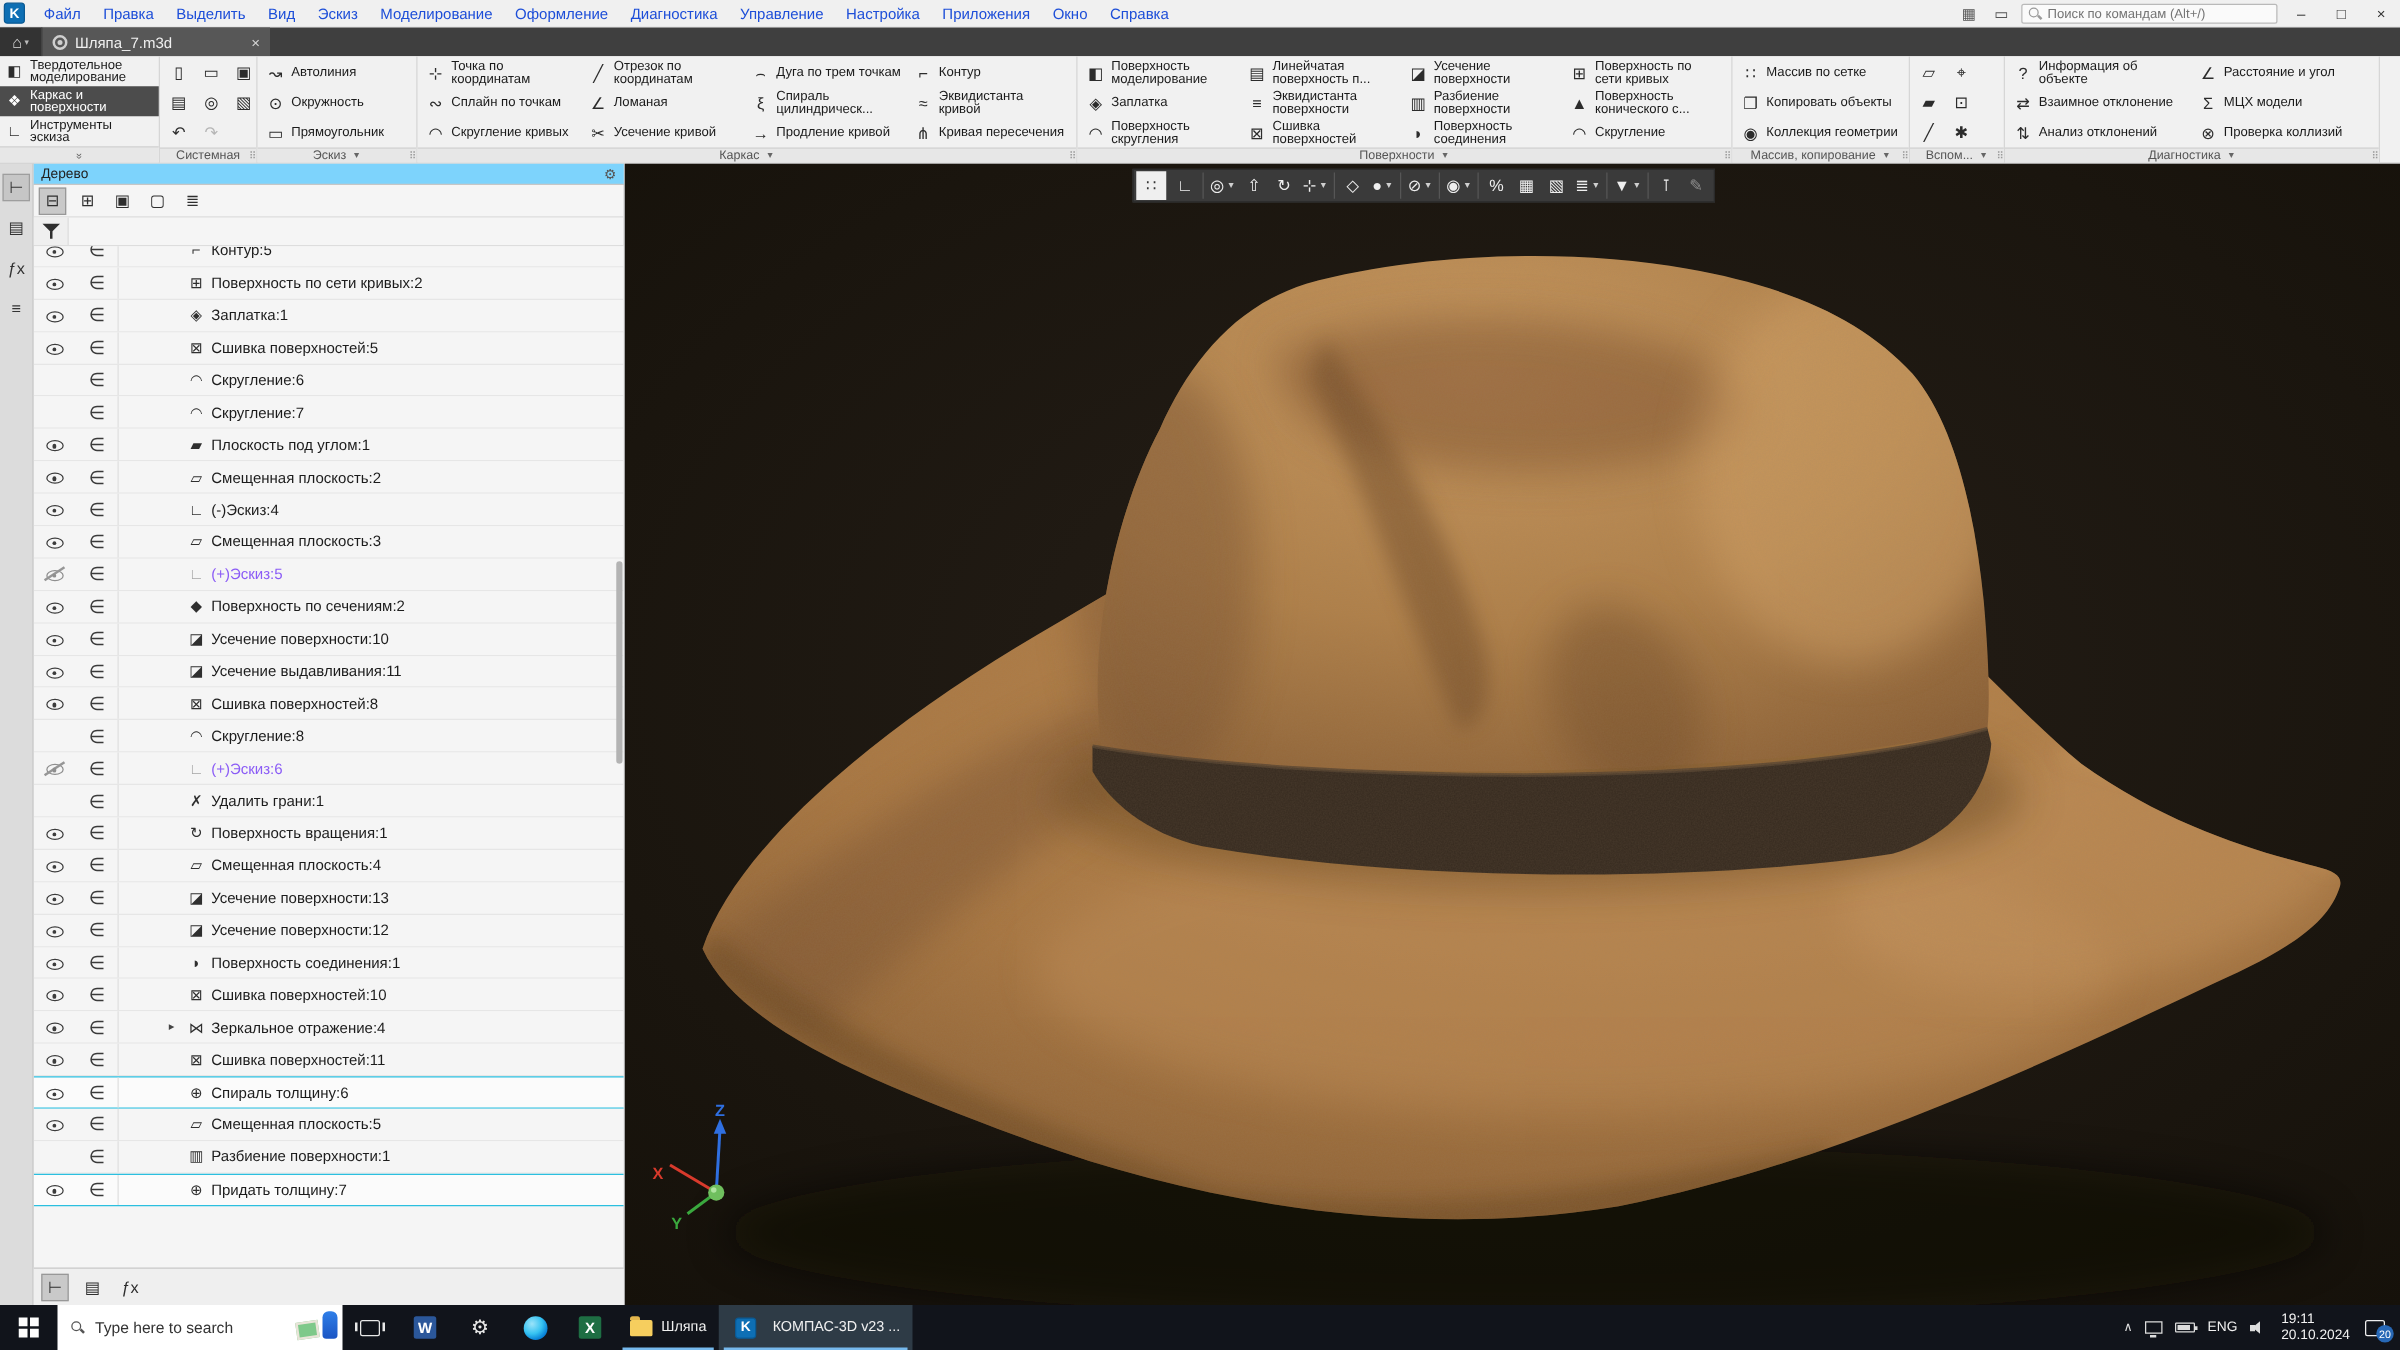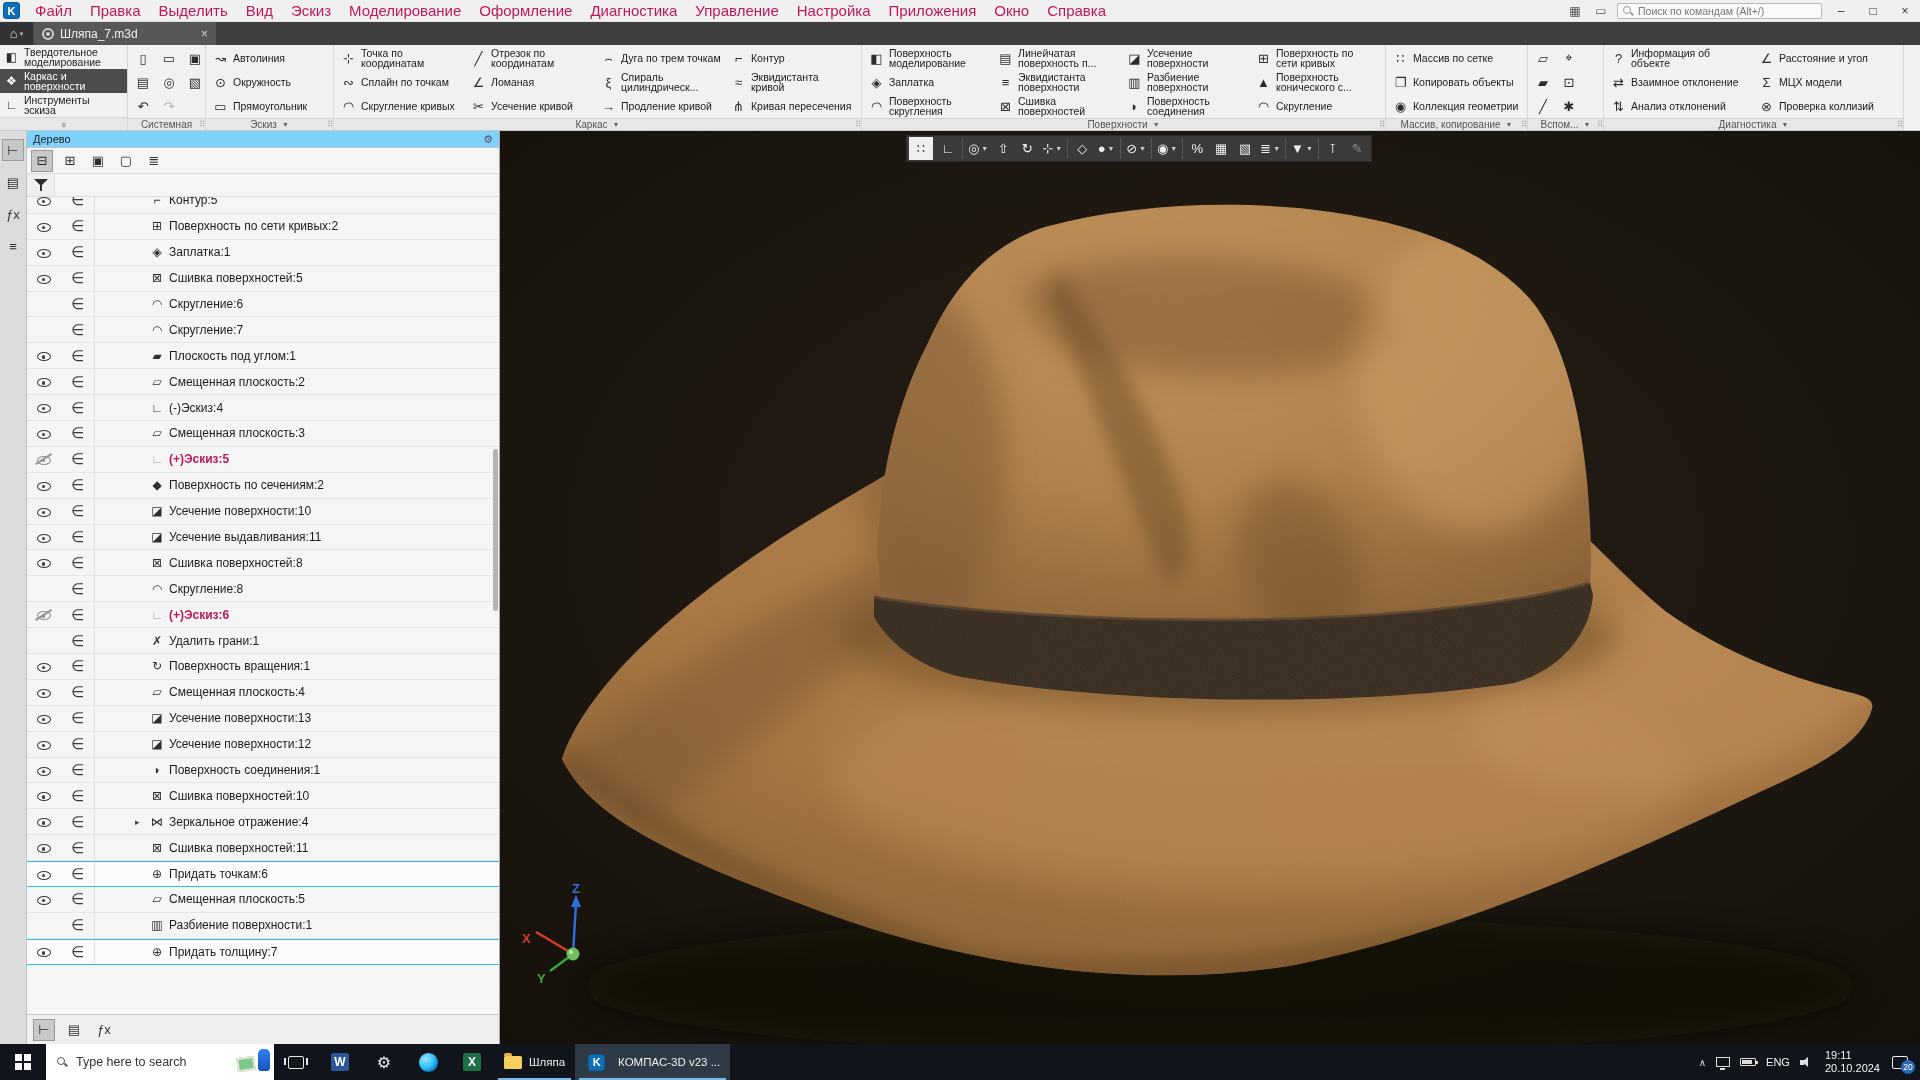--- a/index.html
+++ b/index.html
@@ -1,21 +1,21 @@
 <!DOCTYPE html>
 <html><head>
 <meta charset="utf-8">
 <style>
   *{margin:0;padding:0;box-sizing:border-box;}
   html,body{width:1920px;height:1080px;overflow:hidden;font-family:"Liberation Sans","DejaVu Sans",sans-serif;background:#f0f0f0;}
   
   #titlebar{position:absolute;left:0;top:0;width:1920px;height:22px;background:#f0f0f0;display:flex;align-items:center;border-bottom:1px solid #e3e3e3;}
   .klogo{width:17px;height:17px;margin:0 6px 0 3px;border-radius:3px;background:#0e6fb4;color:#fff;display:flex;align-items:center;justify-content:center;font-size:11px;font-weight:bold;border:1px solid #0a5a94;}
   #menubar{display:flex;align-items:center;height:100%;}
-  .menu-item{padding:0 9px;font-size:15px;color:#be185d;line-height:22px;cursor:default;}
+  .menu-item{padding:0 9px;font-size:12px;color:#1d4ed8;line-height:22px;cursor:default;}
   #titlebar-right{margin-left:auto;display:flex;align-items:center;gap:6px;padding-right:2px;}
   .tb-ico{font-size:12px;color:#555;width:20px;text-align:center;}
   #cmd-search{width:205px;height:16px;border:1px solid #b9b9b9;background:#fafafa;border-radius:2px;display:flex;align-items:center;padding:0 4px;gap:4px;}
   #cmd-search input{border:none;outline:none;background:transparent;font-size:10.5px;color:#777;width:100%;font-family:inherit;}
   .mag{width:12px;height:12px;position:relative;display:inline-block;flex:none;}
   .mag::before{content:"";position:absolute;left:1px;top:1px;width:6px;height:6px;border:1.5px solid #9a9a9a;border-radius:50%;}
   .mag::after{content:"";position:absolute;left:8px;top:8px;width:4px;height:1.5px;background:#9a9a9a;transform:rotate(45deg);}
   .winbtn{width:26px;height:20px;display:flex;align-items:center;justify-content:center;font-size:12px;color:#333;}
   
   #tabbar{position:absolute;left:0;top:22px;width:1920px;height:23px;background:#3f3f3f;display:flex;align-items:stretch;}
@@ -66,21 +66,21 @@
   #tree-list{height:778px;overflow:hidden;position:relative;}
   .trow{height:25.9px;display:flex;align-items:center;border-bottom:1px solid #e6e6e6;background:#f5f5f5;position:relative;}
   .trow.selected{border-top:1px solid #2bbfdf;border-bottom:1px solid #2bbfdf;background:#fbfbfb;}
   .tcell-eye{width:34px;display:flex;align-items:center;justify-content:center;flex:none;}
   .tcell-in{width:34px;display:flex;align-items:center;justify-content:center;flex:none;border-right:1px solid #e0e0e0;align-self:stretch;}
   .in-glyph{font-size:15px;color:#3a3a3a;}
   .tcell-main{display:flex;align-items:center;gap:4px;padding-left:54px;}
   .trow .exp{width:10px;margin-left:-14px;font-size:9px;color:#444;}
   .fico{width:16px;text-align:center;font-size:12px;color:#2f2f2f;flex:none;}
   .tlabel{font-size:12px;color:#1c1c1c;}
-  .trow.dim .tlabel{color:#be185d;font-weight:bold;}
+  .trow.dim .tlabel{color:#8b5cf6;}
   .trow.dim .fico{color:#a5a5a5;}
   .eye{position:relative;width:16px;height:15px;display:inline-block;}
   .eye::before{content:"";position:absolute;left:1px;top:4px;width:12px;height:7px;border:1.5px solid #3c3c3c;border-radius:50%;}
   .eye::after{content:"";position:absolute;left:5.5px;top:7px;width:3.4px;height:3.4px;background:#3c3c3c;border-radius:50%;}
   .eye.crossed{opacity:.55;}
   .eye .slash{position:absolute;left:-2px;top:6.5px;width:19px;height:1.6px;background:#4a4a4a;transform:rotate(-33deg);}
   #tree-scroll{position:absolute;right:1px;top:318px;width:5px;height:162px;background:#b3b3b3;border-radius:3px;}
   #tree-footer{margin-top:auto;height:30px;border-top:1px solid #c9c9c9;display:flex;align-items:center;gap:8px;padding:0 6px;background:#efefef;}
   
   #viewport{flex:1;position:relative;background:#1f1a15;overflow:hidden;}
@@ -790,21 +790,21 @@
         </div>
         <div class="trow selected">
           <div class="tcell-eye">
             <span class="eye"></span>
           </div>
           <div class="tcell-in">
             <span class="in-glyph">∈</span>
           </div>
           <div class="tcell-main">
             <span class="fico">⊕</span>
-            <span class="tlabel">Придать точкам:6</span>
+            <span class="tlabel">Спираль толщину:6</span>
           </div>
         </div>
         <div class="trow">
           <div class="tcell-eye">
             <span class="eye"></span>
           </div>
           <div class="tcell-in">
             <span class="in-glyph">∈</span>
           </div>
           <div class="tcell-main">

